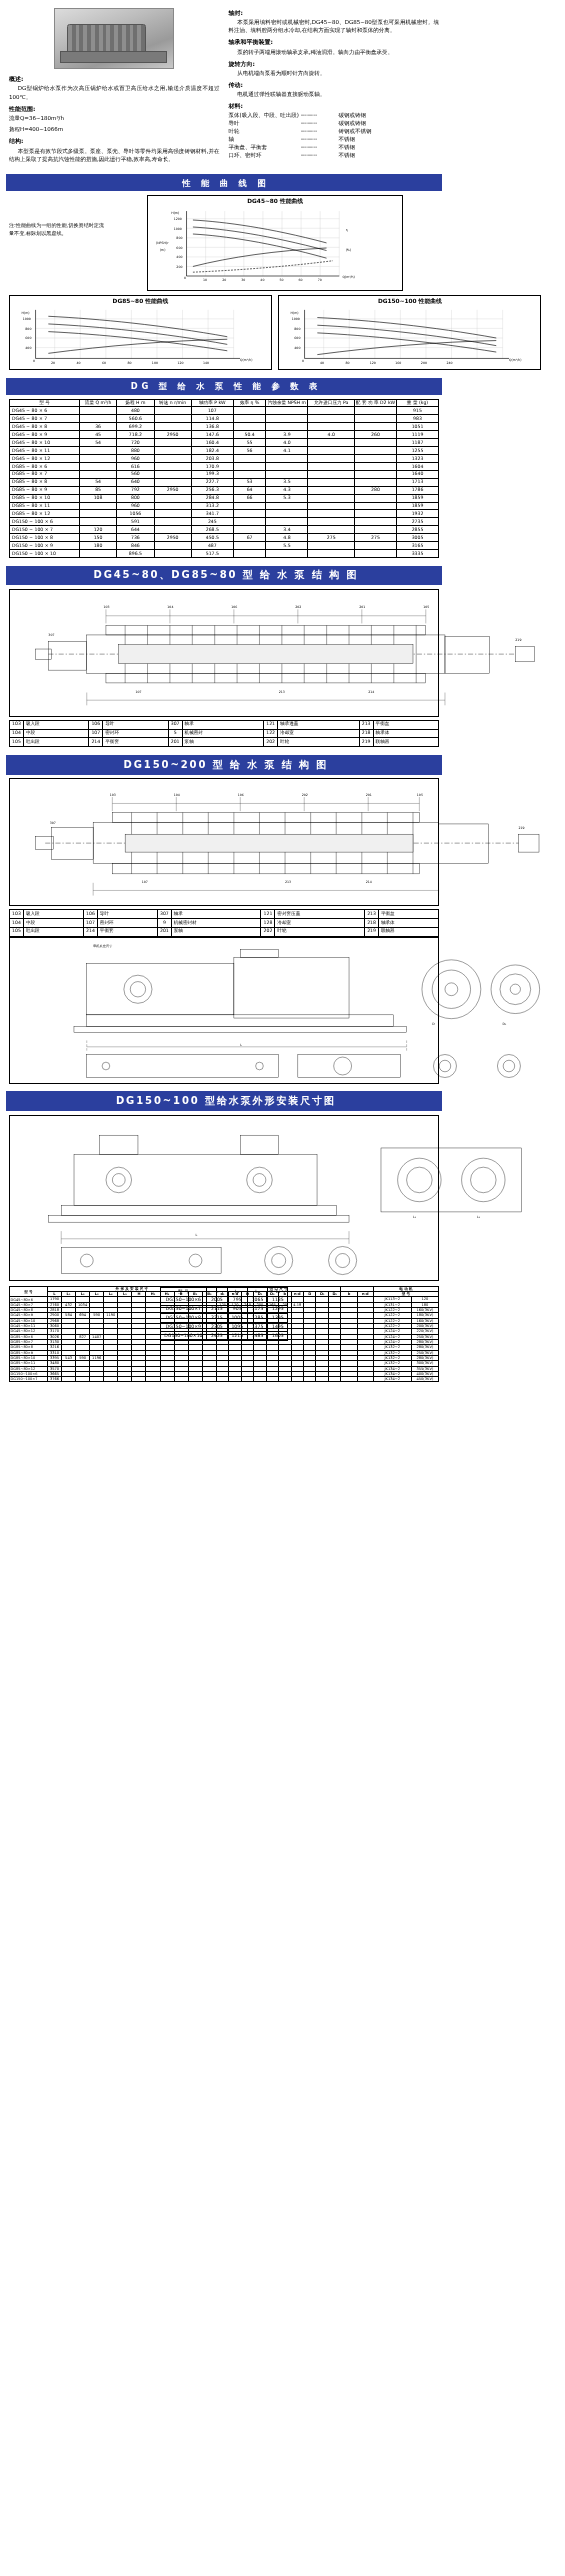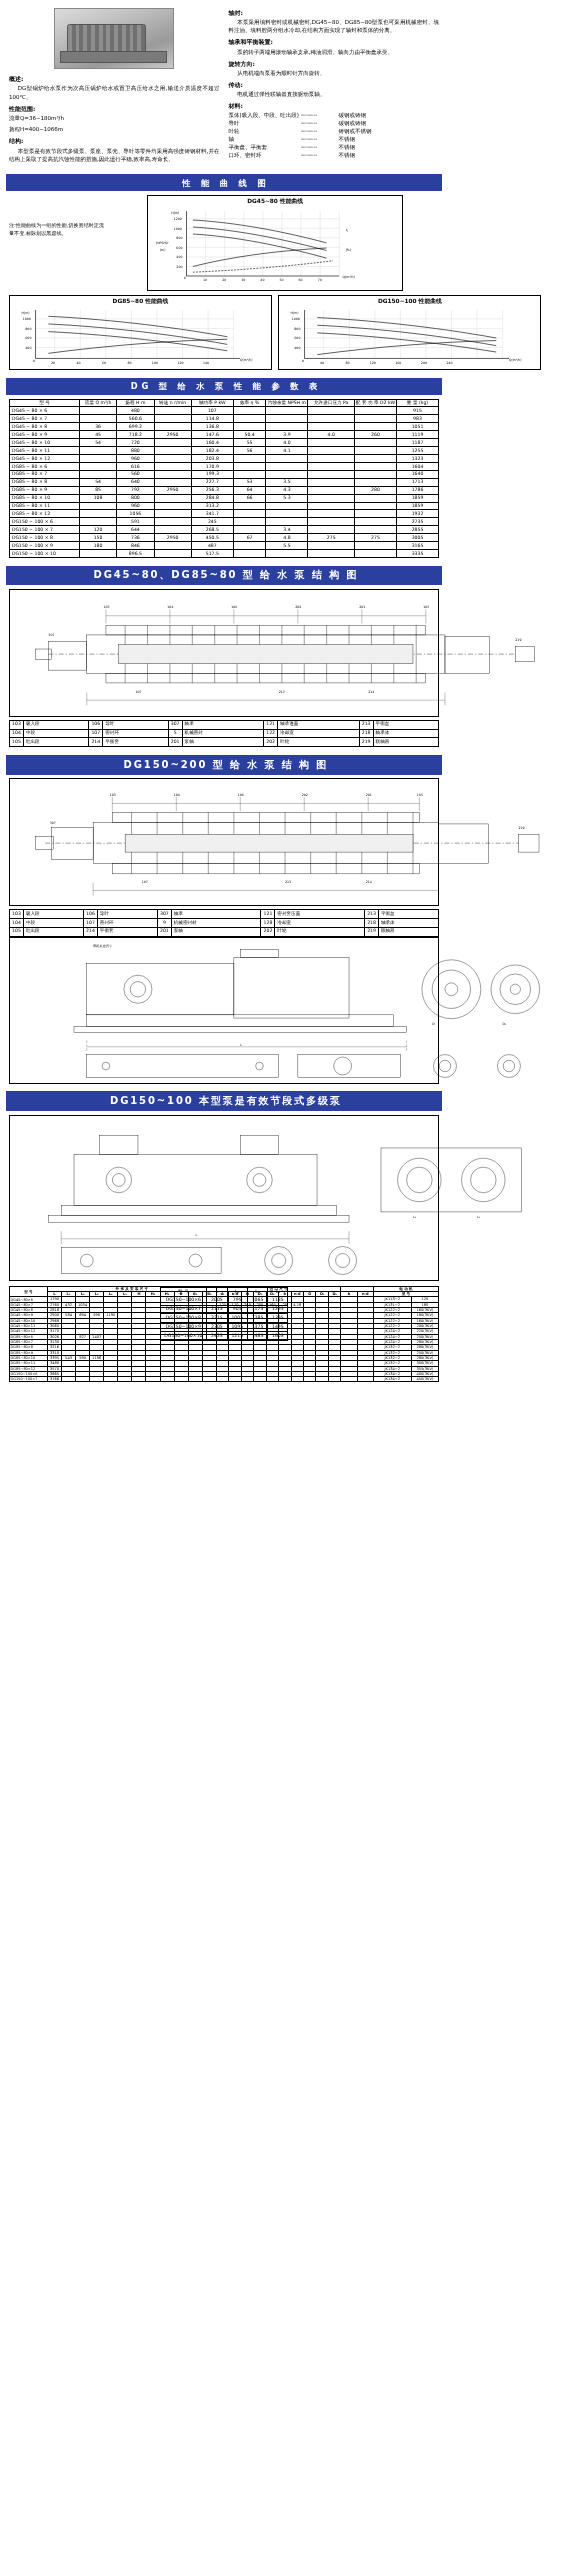--- a/index.html
+++ b/index.html
@@ -796,21 +796,21 @@
       </g>
       <g font-size="5" fill="#000">
         <text x="130" y="14">电机底座尺寸</text>
         <text x="360" y="168">L</text>
         <text x="660" y="136">D</text>
           <text x="770" y="136">D₁</text>
       </g>
     </svg>
   </div>
 
-  <div class="band small">DG150~100 本型泵是有效节段式多级泵</div>
+  <div class="band small">DG150~100 型给水泵外形安装尺寸图</div>
   <div class="draw" style="height:166px;">
     <svg width="545" height="165" viewBox="0 0 852 258" style="font-size:9px">
       <g stroke="#000" fill="none" stroke-width="0.6">
         <rect x="100" y="60" width="380" height="80"></rect>
         <rect x="140" y="30" width="60" height="30"></rect>
         <rect x="360" y="30" width="60" height="30"></rect>
         <rect x="80" y="140" width="430" height="16"></rect>
         <rect x="60" y="156" width="470" height="10"></rect>
         <circle cx="170" cy="100" r="20"></circle>
           <circle cx="170" cy="100" r="10"></circle>

